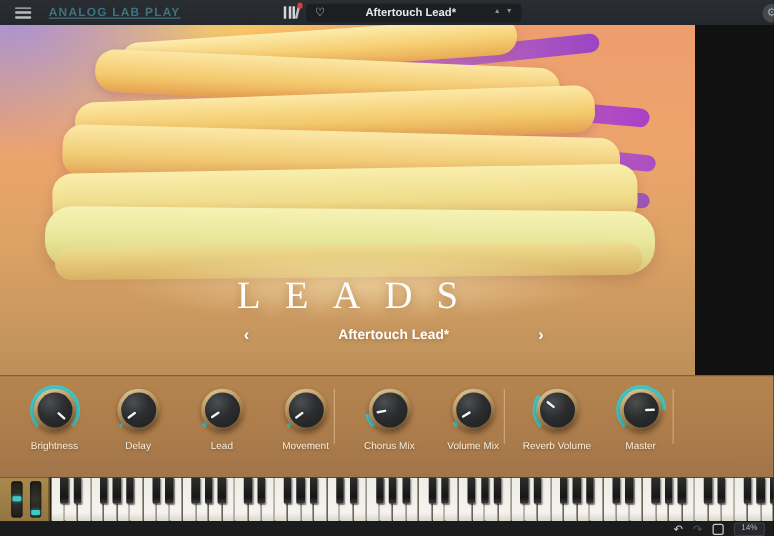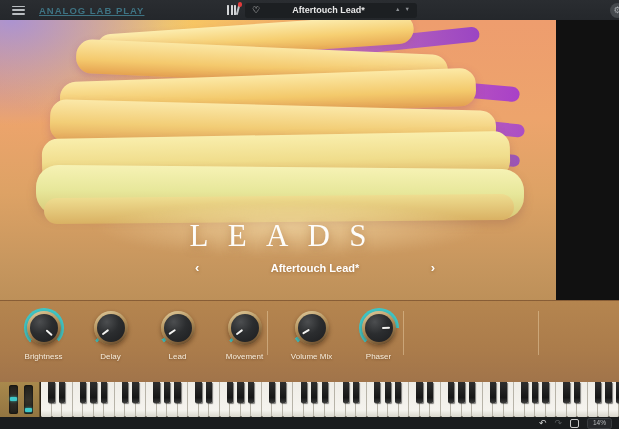--- a/index.html
+++ b/index.html
@@ -214,39 +214,61 @@
             <div class="knob-ring"></div>
             <div class="knob-body"></div>
             <div class="knob-rot" style="transform:rotate(-126.9deg)">
               <div class="knob-ptr"></div>
             </div>
           </div>
           <div class="knob-label">Movement</div>
         </div>
         <div class="knob-cell">
           <div class="knob-stack">
+            <div class="knob-arc" style="background:conic-gradient(from 225deg, #3fc8c8 0deg 35.1deg, rgba(0,0,0,0) 35.1deg 360deg)"></div>
+            <div class="knob-ring"></div>
+            <div class="knob-body"></div>
+            <div class="knob-rot" style="transform:rotate(-99.9deg)">
+              <div class="knob-ptr"></div>
+            </div>
+          </div>
+          <div class="knob-label">Chorus Mix</div>
+        </div>
+        <div class="knob-cell">
+          <div class="knob-stack">
             <div class="knob-arc" style="background:conic-gradient(from 225deg, #3fc8c8 0deg 13.5deg, rgba(0,0,0,0) 13.5deg 360deg)"></div>
             <div class="knob-ring"></div>
             <div class="knob-body"></div>
             <div class="knob-rot" style="transform:rotate(-121.5deg)">
               <div class="knob-ptr"></div>
             </div>
           </div>
           <div class="knob-label">Volume Mix</div>
         </div>
         <div class="knob-cell">
           <div class="knob-stack">
+            <div class="knob-arc" style="background:conic-gradient(from 225deg, #3fc8c8 0deg 83.7deg, rgba(0,0,0,0) 83.7deg 360deg)"></div>
+            <div class="knob-ring"></div>
+            <div class="knob-body"></div>
+            <div class="knob-rot" style="transform:rotate(-51.3deg)">
+              <div class="knob-ptr"></div>
+            </div>
+          </div>
+          <div class="knob-label">Reverb Volume</div>
+        </div>
+        <div class="knob-cell">
+          <div class="knob-stack">
             <div class="knob-arc" style="background:conic-gradient(from 225deg, #3fc8c8 0deg 224.1deg, rgba(0,0,0,0) 224.1deg 360deg)"></div>
             <div class="knob-ring"></div>
             <div class="knob-body"></div>
             <div class="knob-rot" style="transform:rotate(89.1deg)">
               <div class="knob-ptr"></div>
             </div>
           </div>
-          <div class="knob-label">Phaser</div>
+          <div class="knob-label">Master</div>
         </div>
       </div>
   <div class="vdivider" style="left: 267px;"></div>
       <div class="vdivider" style="left: 403px;"></div>
       <div class="vdivider" style="left: 538px;"></div>
     </div>
 
   <div id="kb-zone">
     <div id="wheel-panel">
       <div class="wheel" id="wheel-pitch">

